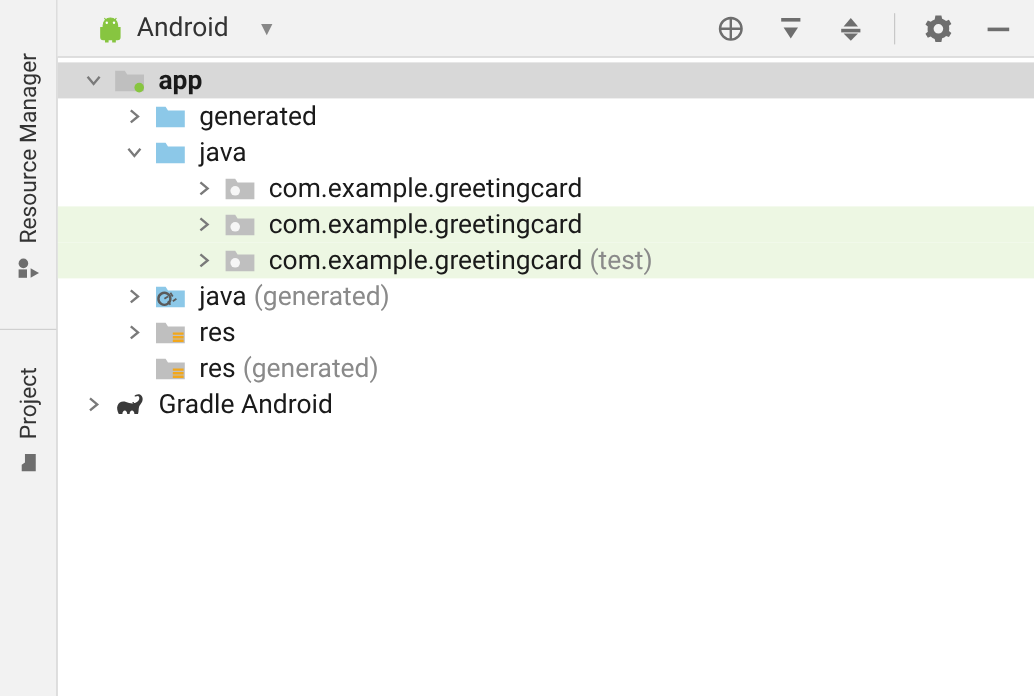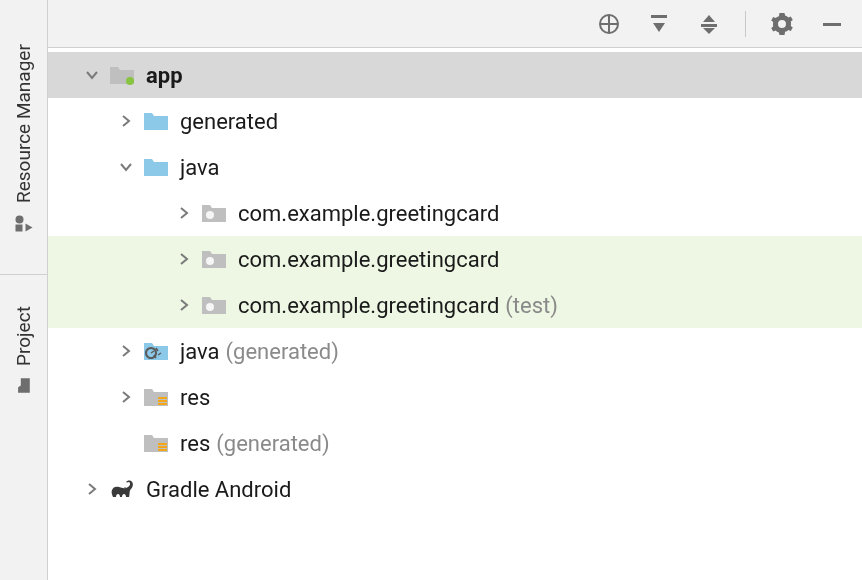--- a/index.html
+++ b/index.html
@@ -87,22 +87,22 @@
       background: #c8c8c8;
     }
     .tree {
       flex: 1;
       overflow: auto;
       padding-top: 4px;
     }
     .tree-row {
       display: flex;
       align-items: center;
-      height: 46px;
-      padding-left: 22px;
+      height: 30px;
+      padding-left: 8px;
       cursor: pointer;
       white-space: nowrap;
     }
     .tree-row.selected { background: #d8d8d8; }
     .tree-row.highlighted { background: #edf7e3; }
     .chevron {
       width: 24px; height: 24px;
       display: flex; align-items: center; justify-content: center;
       color: #7a7a7a;
       font-size: 18px;
@@ -154,20 +154,31 @@
       <svg width="18" height="18" viewBox="0 0 20 20">
           <path d="M2 4 L8 4 L10 7 L18 7 L18 17 L2 17 Z" fill="#6e6e6e"></path>
         </svg>
     </span>
     <span>Project</span>
   </div>
 </div>
 
 <div class="main">
   <div class="header">
+    <div class="header-left">
+      <span class="android-icon">
+        <svg width="24" height="24" viewBox="0 0 24 24">
+            <path fill="#87c540" d="M6 9a6 6 0 0 1 12 0v1H6V9zm-2 2h16v8a2 2 0 0 1-2 2h-2v2h-2v-2h-4v2H8v-2H6a2 2 0 0 1-2-2v-8zM7 3l1.5 2M17 3l-1.5 2" stroke="#87c540" stroke-width="1"></path>
+            <circle cx="9" cy="7" r="1" fill="#fff"></circle>
+            <circle cx="15" cy="7" r="1" fill="#fff"></circle>
+          </svg>
+      </span>
+      <span class="header-title">Android</span>
+      <span class="dropdown-arrow">▼</span>
+    </div>
     <div class="header-spacer"></div>
     <div class="header-actions">
       <span class="icon-btn">
         <svg width="24" height="24" viewBox="0 0 24 24" fill="none" stroke="#6e6e6e" stroke-width="2">
             <circle cx="12" cy="12" r="9"></circle>
             <line x1="12" y1="3" x2="12" y2="21"></line>
             <line x1="3" y1="12" x2="21" y2="12"></line>
           </svg>
       </span>
       <span class="icon-btn">

